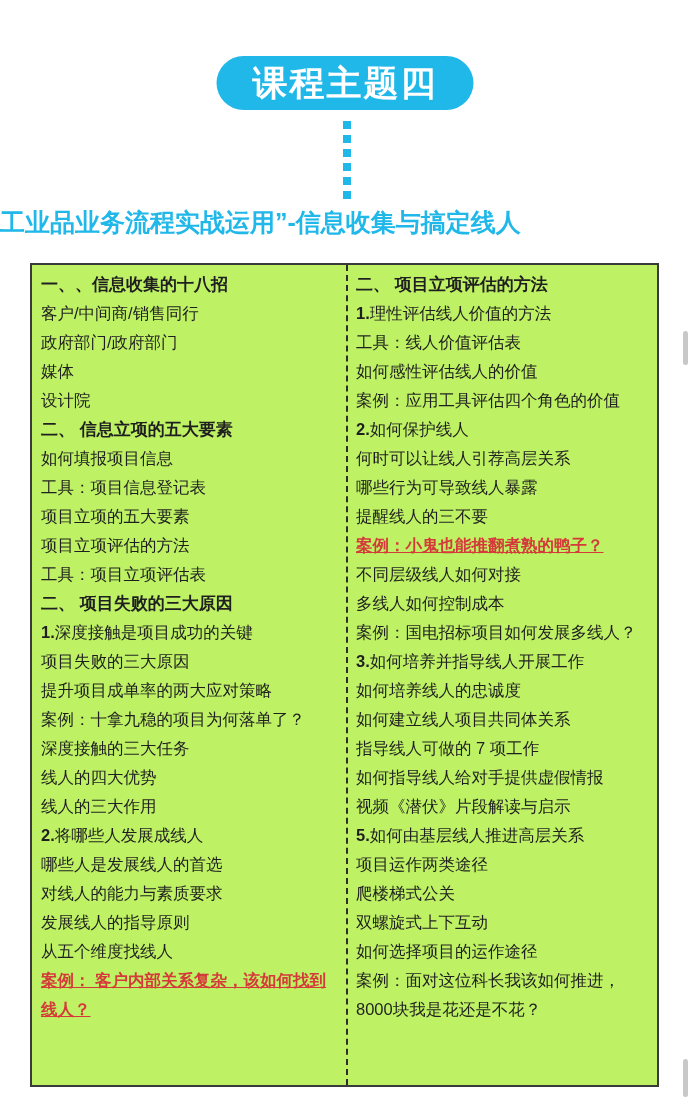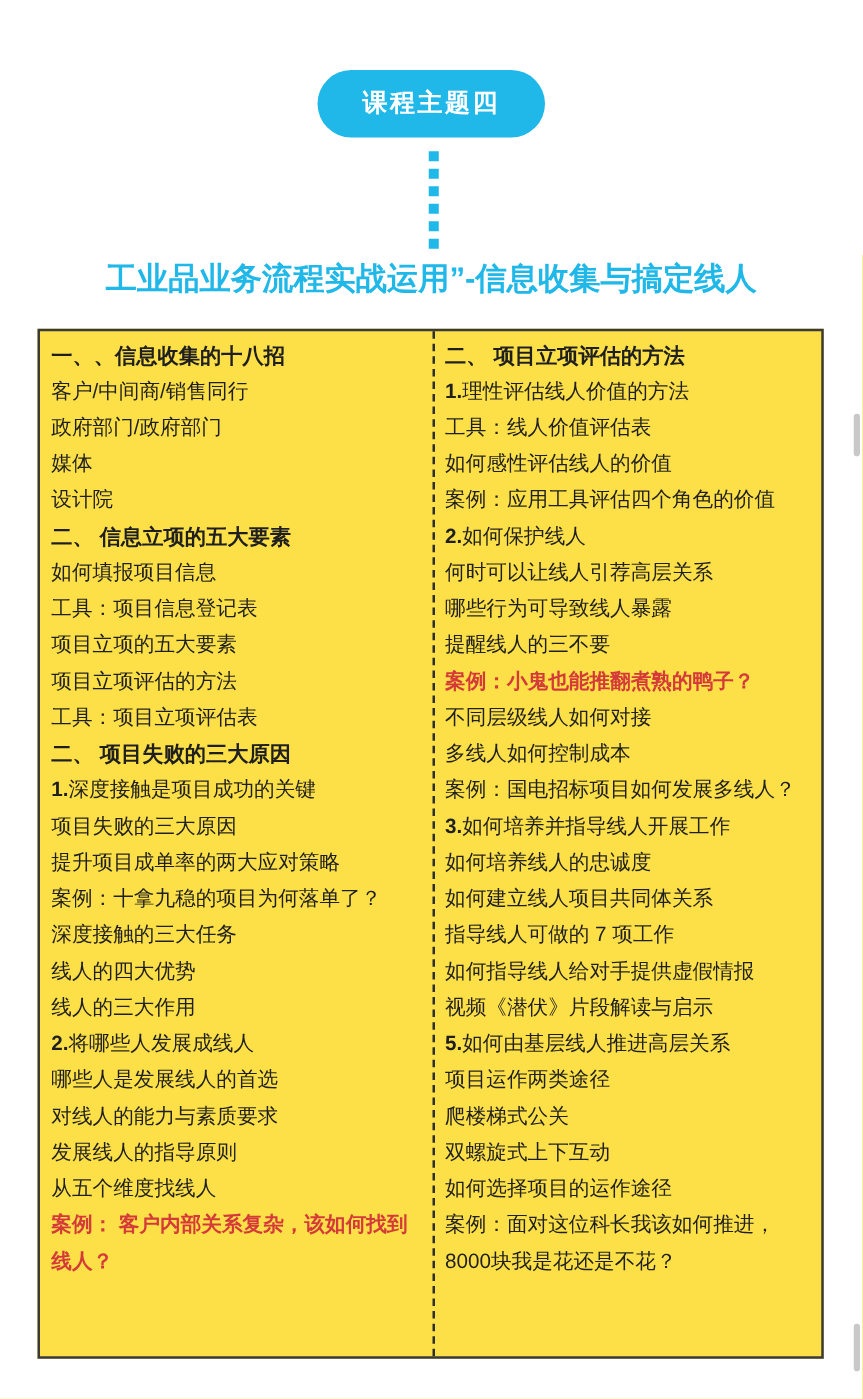--- a/index.html
+++ b/index.html
@@ -6,43 +6,43 @@
   body {
     width: 690px; height: 1119px;
     background: #ffffff;
     font-family: "Liberation Sans", "DejaVu Sans", sans-serif;
     position: relative; overflow: hidden;
     --accent: #20b7e9; --red: #d53a3a; --text: #1f1f1f;
   }
   .badge {
     position: absolute; top: 56px; left: 50%; transform: translateX(-50%);
     background: var(--accent); color: #fff;
-    font-weight: bold; font-size: 20px; letter-spacing: 2px;
+    font-weight: bold; font-size: 35px; letter-spacing: 2px;
     height: 54px; line-height: 54px; padding: 0 36px;
     border-radius: 27px; white-space: nowrap;
   }
   .dots { position: absolute; top: 121px; left: 343px; display: flex; flex-direction: column; gap: 6px; }
   .dots i { display: block; width: 8px; height: 8px; background: var(--accent); }
   .title {
     position: absolute; top: 206px; left: 0; width: 100%; margin: 0;
-    text-align: center; color: var(--accent);
+    color: var(--accent);
     font-size: 25px; font-weight: bold; white-space: nowrap;
   }
   .outline {
     position: absolute; top: 263px; left: 30px;
     width: 629px; height: 824px; box-sizing: border-box;
-    border: 2px solid #3a3a3a; background: #fde047;
+    border: 2px solid #3a3a3a; background: #bef264;
     display: flex;
   }
   .col { box-sizing: border-box; color: var(--text); font-size: 16.5px; overflow: hidden; }
   .col.left  { width: 316px; border-right: 2px dashed #2e2e2e; padding: 5px 6px 0 9px; }
   .col.right { flex: 1; padding: 5px 2px 0 8px; }
   .row { line-height: 29px; }
   .row.heading { font-weight: bold; font-size: 17px; }
-  .row.case { color: var(--red); font-weight: bold; }
+  .row.case { color: var(--red); font-weight: bold; text-decoration: underline; }
   .row.numbered b { font-weight: bold; }
   .thumb { position: absolute; left: 683px; width: 5px; background: #c8c8c8; border-radius: 3px; }
   .thumb.t1 { top: 331px; height: 34px; }
   .thumb.t2 { top: 1059px; height: 38px; }
 </style>
 </head>
 <body style="--accent: #20b7e9; --red: #d53a3a; --text: #1f1f1f;">
 
 <div class="badge">
   <span>课程主题四</span>

